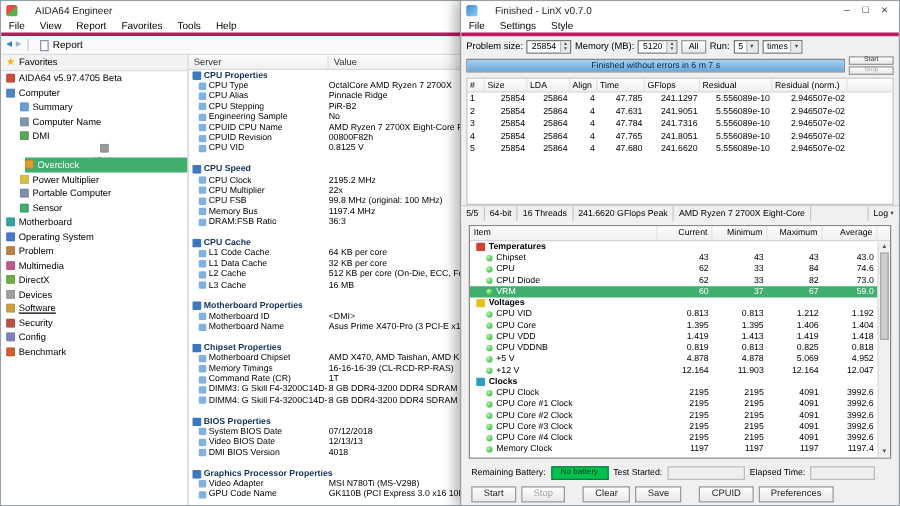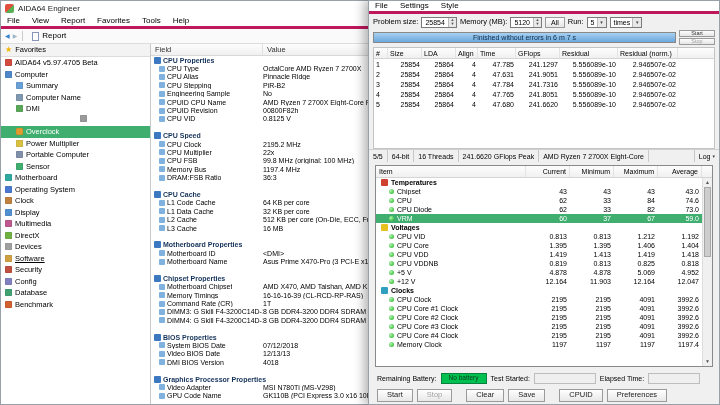--- a/index.html
+++ b/index.html
@@ -1,20 +1,20 @@
 <!DOCTYPE html>
 <html style="--sel: #3fae6f; --progress: #6aa8dc; --battery: #00c050; --grouptxt: #14325a;"><head>
 <meta charset="utf-8">
 <style>
   *{margin:0;padding:0;box-sizing:border-box;line-height:1;}
   html,body{width:720px;height:405px;overflow:hidden;background:#c9c9c9;font-family:"Liberation Sans",sans-serif;color:#000;}
   .win{position:absolute;background:#f0f0f0;border:1px solid #98a0a8;}
   .aida{left:0;top:0;width:597px;height:405px;}
   .linx{left:368px;top:0;width:352px;height:405px;display:flex;flex-direction:column;box-shadow:-4px 0 10px rgba(0,0,0,.3);}
-  .titlebar{height:15px;background:#fff;display:flex;align-items:center;gap:4px;padding:0 4px;flex:0 0 auto;}
+  .titlebar{height:15px;background:#fff;display:flex;align-items:center;gap:14px;padding:0 4px;flex:0 0 auto;}
   .t-text{font-size:8px;color:#222;white-space:nowrap;}
   .app-ico{width:9px;height:9px;border-radius:2px;flex:0 0 auto;}
   .aida-ico{background:linear-gradient(135deg,#e34f3f 0 50%,#58b052 50% 100%);}
   .linx-ico{background:linear-gradient(135deg,#4a86d8,#7fd3f0);}
   .caption{margin-left:auto;display:flex;}
   .cap-btn{width:15px;height:13px;font-size:7px;display:flex;align-items:center;justify-content:center;color:#444;}
   .menubar{height:13px;background:#fff;border-bottom:3px solid #be185d;display:flex;align-items:center;font-size:8px;flex:0 0 auto;}
   .menu-item{padding:0 6px;white-space:nowrap;}
   
   .a-tools{height:15px;background:#fafafa;border-bottom:1px solid #ddd;display:flex;align-items:center;gap:3px;padding:0 4px;font-size:8px;}
@@ -158,21 +158,21 @@
             <span class="tree-label">Computer Name</span>
           </div>
           <div class="tree-item" style="padding-left: 15px;">
             <span class="tree-ico" style="background: rgb(88, 168, 88);"></span>
             <span class="tree-label">DMI</span>
           </div>
           <div class="tree-item" style="padding-left: 15px; flex-direction: column;">
             <span class="tree-ico" style="background: rgb(154, 154, 154);"></span>
             <span class="tree-label">IPMI</span>
           </div>
-          <div class="tree-item selected" style="padding-left: 15px;">
+          <div class="tree-item selected" style=" margin-left: 19px;">
             <span class="tree-ico" style="background: rgb(224, 154, 48);"></span>
             <span class="tree-label">Overclock</span>
           </div>
           <div class="tree-item" style="padding-left: 15px;">
             <span class="tree-ico" style="background: rgb(216, 192, 64);"></span>
             <span class="tree-label">Power Multiplier</span>
           </div>
           <div class="tree-item" style="padding-left: 15px;">
             <span class="tree-ico" style="background: rgb(128, 144, 168);"></span>
             <span class="tree-label">Portable Computer</span>
@@ -184,25 +184,21 @@
           <div class="tree-item" style="padding-left: 4px;">
             <span class="tree-ico" style="background: rgb(47, 168, 160);"></span>
             <span class="tree-label">Motherboard</span>
           </div>
           <div class="tree-item" style="padding-left: 4px;">
             <span class="tree-ico" style="background: rgb(72, 120, 208);"></span>
             <span class="tree-label">Operating System</span>
           </div>
           <div class="tree-item" style="padding-left: 4px;">
             <span class="tree-ico" style="background: rgb(192, 128, 64);"></span>
-            <span class="tree-label">Clock</span>
-          </div>
-          <div class="tree-item" style="padding-left: 4px;">
-            <span class="tree-ico" style="background: rgb(80, 144, 208);"></span>
-            <span class="tree-label">Display</span>
+            <span class="tree-label">Problem</span>
           </div>
           <div class="tree-item" style="padding-left: 4px;">
             <span class="tree-ico" style="background: rgb(192, 88, 144);"></span>
             <span class="tree-label">Multimedia</span>
           </div>
           <div class="tree-item" style="padding-left: 4px;">
             <span class="tree-ico" style="background: rgb(112, 176, 64);"></span>
             <span class="tree-label">DirectX</span>
           </div>
           <div class="tree-item" style="padding-left: 4px;">
@@ -213,34 +209,30 @@
             <span class="tree-ico" style="background: rgb(208, 160, 64);"></span>
             <span class="tree-label">Software</span>
           </div>
           <div class="tree-item" style="padding-left: 4px;">
             <span class="tree-ico" style="background: rgb(192, 80, 64);"></span>
             <span class="tree-label">Security</span>
           </div>
           <div class="tree-item" style="padding-left: 4px;">
             <span class="tree-ico" style="background: rgb(128, 128, 192);"></span>
             <span class="tree-label">Config</span>
-          </div>
-          <div class="tree-item" style="padding-left: 4px;">
-            <span class="tree-ico" style="background: rgb(64, 160, 112);"></span>
-            <span class="tree-label">Database</span>
           </div>
           <div class="tree-item" style="padding-left: 4px;">
             <span class="tree-ico" style="background: rgb(208, 96, 48);"></span>
             <span class="tree-label">Benchmark</span>
           </div>
         </div>
     </div>
     <div class="a-main">
       <div class="col-head">
-        <span class="ch-field">Field</span>
+        <span class="ch-field">Server</span>
         <span class="ch-value">Value</span>
       </div>
       <div id="fieldRows">
           <div class="frow group">
             <span class="fcell">
               <span class="g-ico"></span>
               <span class="ftext">CPU Properties</span>
             </span>
           </div>
           <div class="frow">
@@ -480,20 +472,29 @@
               <span class="ftext">GPU Code Name</span>
             </span>
             <span class="vcell">GK110B (PCI Express 3.0 x16 10DE / 100A, Rev B1)</span>
           </div>
         </div>
     </div>
   </div>
 </div>
 
 <div class="win linx">
+  <div class="titlebar">
+    <span class="app-ico linx-ico"></span>
+    <span class="t-text">Finished - LinX v0.7.0</span>
+    <span class="caption">
+      <span class="cap-btn">─</span>
+      <span class="cap-btn">☐</span>
+      <span class="cap-btn">✕</span>
+    </span>
+  </div>
   <div class="menubar" id="linxMenu">
       <span class="menu-item">File</span>
       <span class="menu-item">Settings</span>
       <span class="menu-item">Style</span>
     </div>
   <div class="l-controls">
     <span class="lab">Problem size:</span>
     <span class="spin">
       <span class="spin-val">25854</span>
       <span class="spin-btns">

